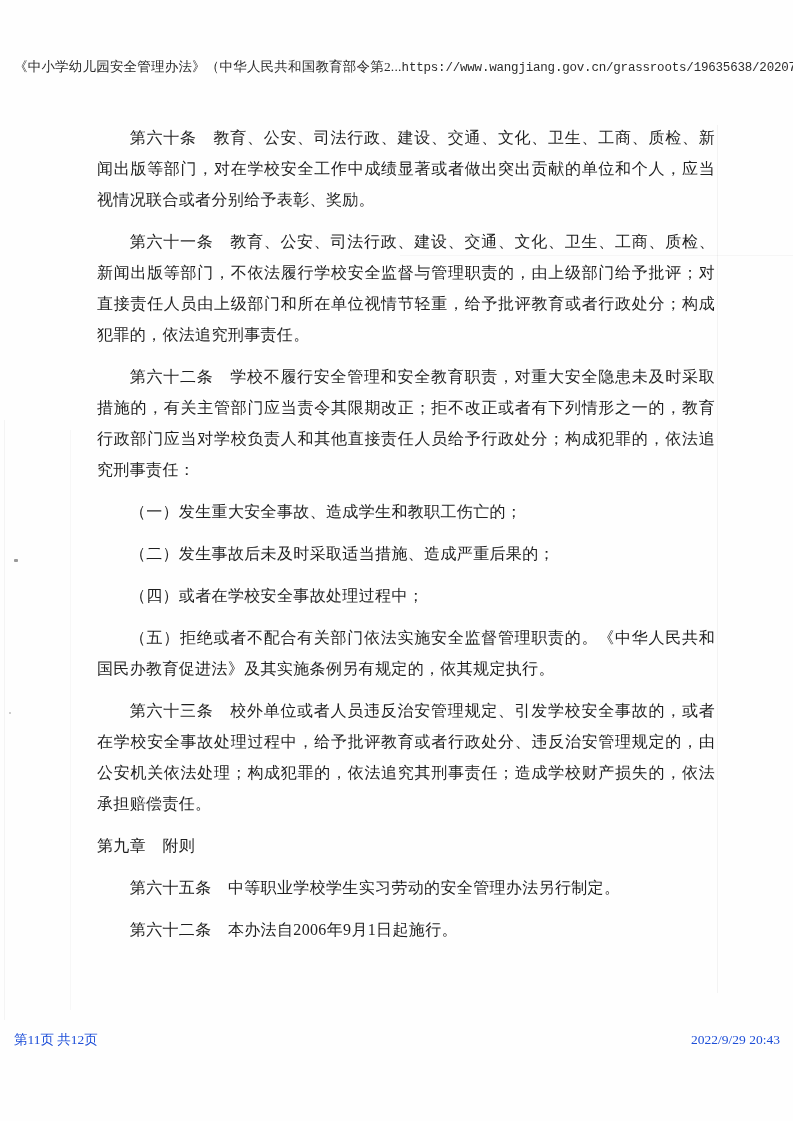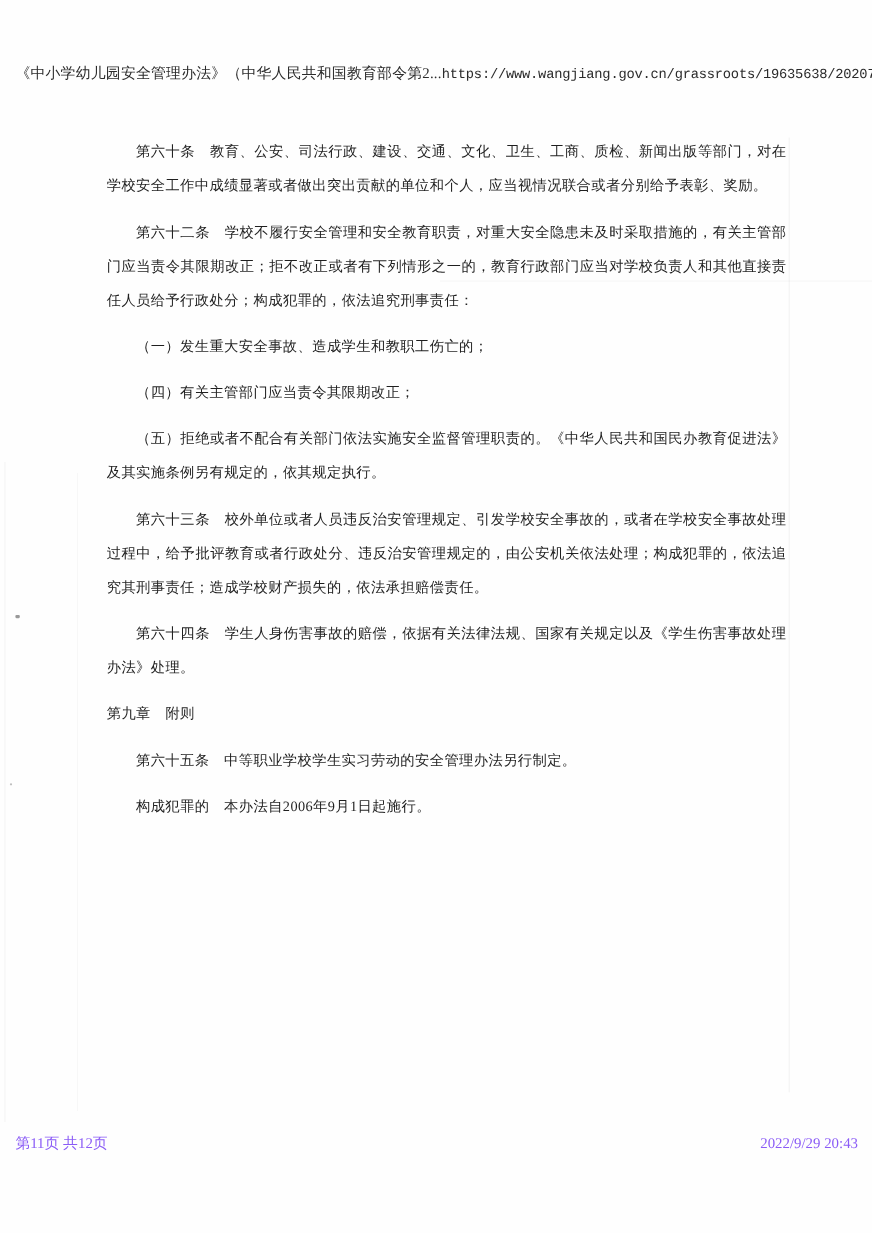--- a/index.html
+++ b/index.html
@@ -34,21 +34,21 @@
     font-family: "Liberation Mono", "DejaVu Sans Mono", monospace;
     font-size: 12.5px;
     letter-spacing: -0.2px;
   }
   
   .doc-body {
     position: absolute;
     top: 122px;
     left: 97px;
     width: 618px;
-    font-size: 13px;
+    font-size: 16px;
     line-height: 31px;
     letter-spacing: 0.35px;
     text-align: justify;
     color: #1f1f1f;
   }
   .para {
     margin: 0 0 11px 0;
     text-indent: 2.05em;
   }
   .chapter {
@@ -59,21 +59,21 @@
   
   .print-footer {
     position: absolute;
     top: 1031px;
     left: 14px;
     right: 13px;
     display: flex;
     justify-content: space-between;
     align-items: baseline;
     font-size: 13.5px;
-    color: #8b5cf6;
+    color: #1d4ed8;
     white-space: nowrap;
   }
   
   .artifact { position: absolute; pointer-events: none; }
   .vline-right  { left: 717px; top: 125px; width: 1px; height: 868px; background: rgba(60,60,60,0.055); }
   .vline-left-a { left: 4px;   top: 420px; width: 1px; height: 600px; background: rgba(60,60,60,0.05); }
   .vline-left-b { left: 70px;  top: 430px; width: 1px; height: 580px; background: rgba(60,60,60,0.035); }
   .hline-mid    { left: 400px; top: 255px; width: 393px; height: 1px; background: rgba(60,60,60,0.045); }
   .speck-a { left: 14px; top: 559px; width: 4px; height: 3px; background: rgba(70,70,70,0.55); border-radius: 1px; }
   .speck-b { left: 9px;  top: 712px; width: 2px; height: 2px; background: rgba(70,70,70,0.35); border-radius: 1px; }
@@ -83,29 +83,30 @@
 
 <div class="sheet">
 
   <div class="print-header">
     <span class="title">《中小学幼儿园安全管理办法》（中华人民共和国教育部令第2...</span>
     <span class="url">https://www.wangjiang.gov.cn/grassroots/19635638/20207181...</span>
   </div>
 
   <div class="doc-body">
     <p class="para">第六十条　教育、公安、司法行政、建设、交通、文化、卫生、工商、质检、新闻出版等部门，对在学校安全工作中成绩显著或者做出突出贡献的单位和个人，应当视情况联合或者分别给予表彰、奖励。</p>
+    <p class="para">第六十一条　教育、公安、司法行政、建设、交通、文化、卫生、工商、质检、新闻出版等部门，不依法履行学校安全监督与管理职责的，由上级部门给予批评；对直接责任人员由上级部门和所在单位视情节轻重，给予批评教育或者行政处分；构成犯罪的，依法追究刑事责任。</p>
     <p class="para">第六十二条　学校不履行安全管理和安全教育职责，对重大安全隐患未及时采取措施的，有关主管部门应当责令其限期改正；拒不改正或者有下列情形之一的，教育行政部门应当对学校负责人和其他直接责任人员给予行政处分；构成犯罪的，依法追究刑事责任：</p>
     <p class="para">（一）发生重大安全事故、造成学生和教职工伤亡的；</p>
-    <p class="para">（四）有关主管部门应当责令其限期改正；</p>
+    <p class="para">（二）发生事故后未及时采取适当措施、造成严重后果的；</p>
+    <p class="para">（四）或者在学校安全事故处理过程中；</p>
     <p class="para">（五）拒绝或者不配合有关部门依法实施安全监督管理职责的。《中华人民共和国民办教育促进法》及其实施条例另有规定的，依其规定执行。</p>
     <p class="para">第六十三条　校外单位或者人员违反治安管理规定、引发学校安全事故的，或者在学校安全事故处理过程中，给予批评教育或者行政处分、违反治安管理规定的，由公安机关依法处理；构成犯罪的，依法追究其刑事责任；造成学校财产损失的，依法承担赔偿责任。</p>
-    <p class="para">第六十四条　学生人身伤害事故的赔偿，依据有关法律法规、国家有关规定以及《学生伤害事故处理办法》处理。</p>
     <p class="chapter">第九章　附则</p>
     <p class="para">第六十五条　中等职业学校学生实习劳动的安全管理办法另行制定。</p>
-    <p class="para">构成犯罪的　本办法自2006年9月1日起施行。</p>
+    <p class="para">第六十二条　本办法自2006年9月1日起施行。</p>
   </div>
 
   <div class="print-footer">
     <span>第11页 共12页</span>
     <span>2022/9/29 20:43</span>
   </div>
 
   <div class="artifact vline-right"></div>
   <div class="artifact vline-left-a"></div>
   <div class="artifact vline-left-b"></div>

